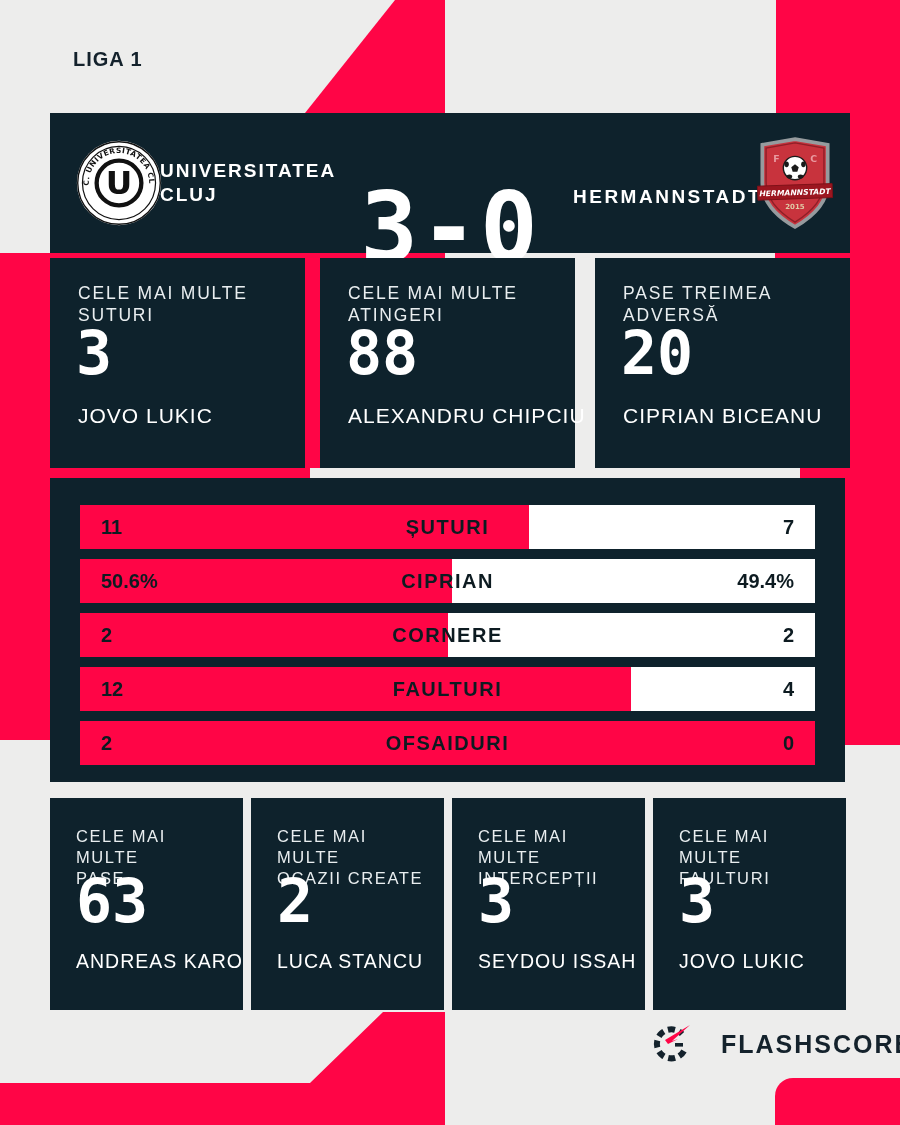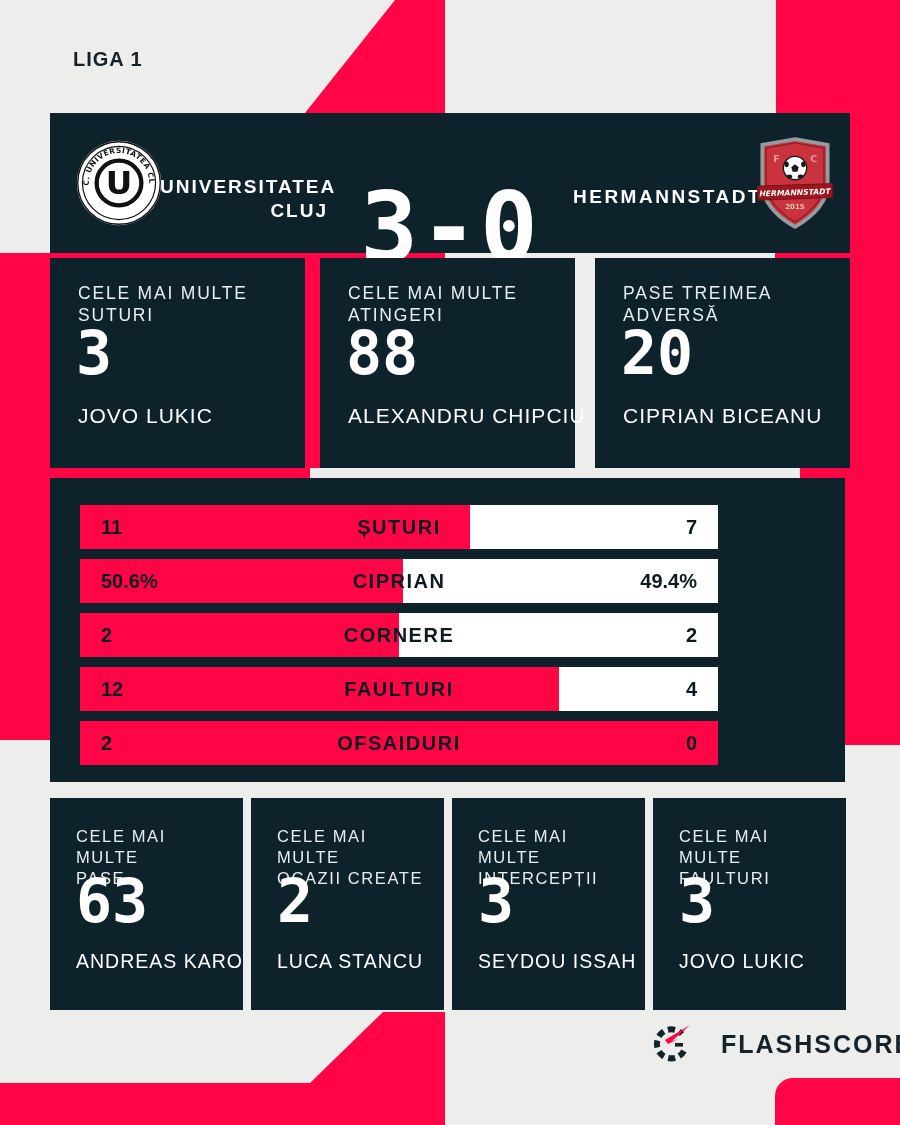--- a/index.html
+++ b/index.html
@@ -30,38 +30,38 @@
   .card-label{position:absolute;left:28px;right:14px;top:24px;
     font-size:17.5px;line-height:22px;letter-spacing:1.8px;color:#e9eef0;font-weight:500;}
   .card-value{position:absolute;left:26px;top:60px;
     font-family:"DejaVu Sans Mono","Liberation Mono",monospace;
     font-weight:bold;font-size:60px;line-height:70px;}
   .card-player{position:absolute;left:28px;top:146px;
     font-size:21px;font-weight:normal;letter-spacing:1px;white-space:nowrap;}
 
   
   #header-card{left:50px;top:113px;width:800px;height:140px;}
-  #home-name{position:absolute;left:110px;width:168px;top:46px;text-align:right;
-    font-size:19px;font-weight:bold;letter-spacing:2px;line-height:24px;margin-top:16px;}
+  #home-name{position:absolute;left:110px;width:168px;top:46px;text-align:left;
+    font-size:19px;font-weight:bold;letter-spacing:2px;line-height:24px;}
   #away-name{position:absolute;left:523px;top:73px;
     font-size:19px;font-weight:bold;letter-spacing:2.5px;}
   #score{position:absolute;left:295px;width:210px;top:10px;text-align:center;
     font-family:"DejaVu Sans Mono","Liberation Mono",monospace;
     font-weight:bold;font-size:96px;line-height:122px;letter-spacing:2px;margin-top:44px;}
   .crest{position:absolute;}
   #home-crest{left:26px;top:27px;width:86px;height:86px;}
   #away-crest{left:703px;top:21px;width:84px;height:98px;}
 
   
   .r1{top:258px;width:255px;height:210px;}
   #leader-0{left:50px;} #leader-1{left:320px;} #leader-2{left:595px;}
 
   
   #stats-panel{left:50px;top:478px;width:795px;height:304px;}
-  .bar-row{position:absolute;left:30px;width:638px;height:44px;background:#ffffff;}
+  .bar-row{position:absolute;left:30px;width:735px;height:44px;background:#ffffff;}
   .bar-fill{position:absolute;left:0;top:0;bottom:0;background:#ff0546;}
   .bar-text{position:absolute;top:0;line-height:44px;color:#0d1b21;
     font-weight:bold;font-size:20px;z-index:2;}
   .bar-home{left:21px;}
   .bar-away{right:21px;}
   .bar-label{left:0;right:0;text-align:center;letter-spacing:1.5px;}
 
   
   .r2{top:798px;width:193px;height:212px;}
   #leader-3{left:50px;} #leader-4{left:251px;} #leader-5{left:452px;} #leader-6{left:653px;}

